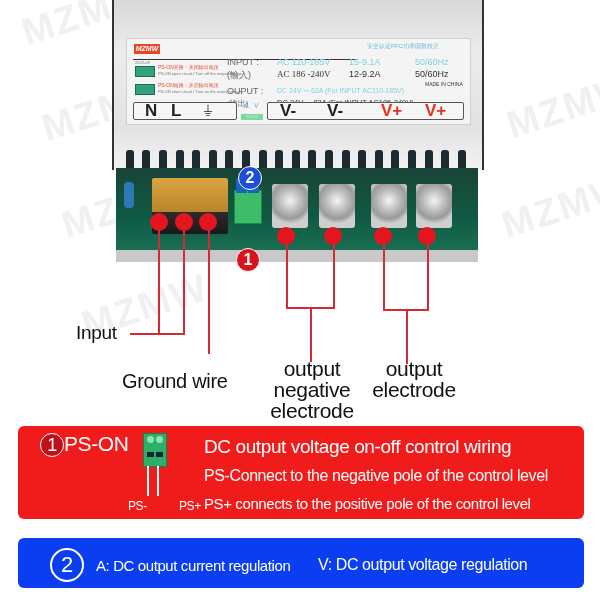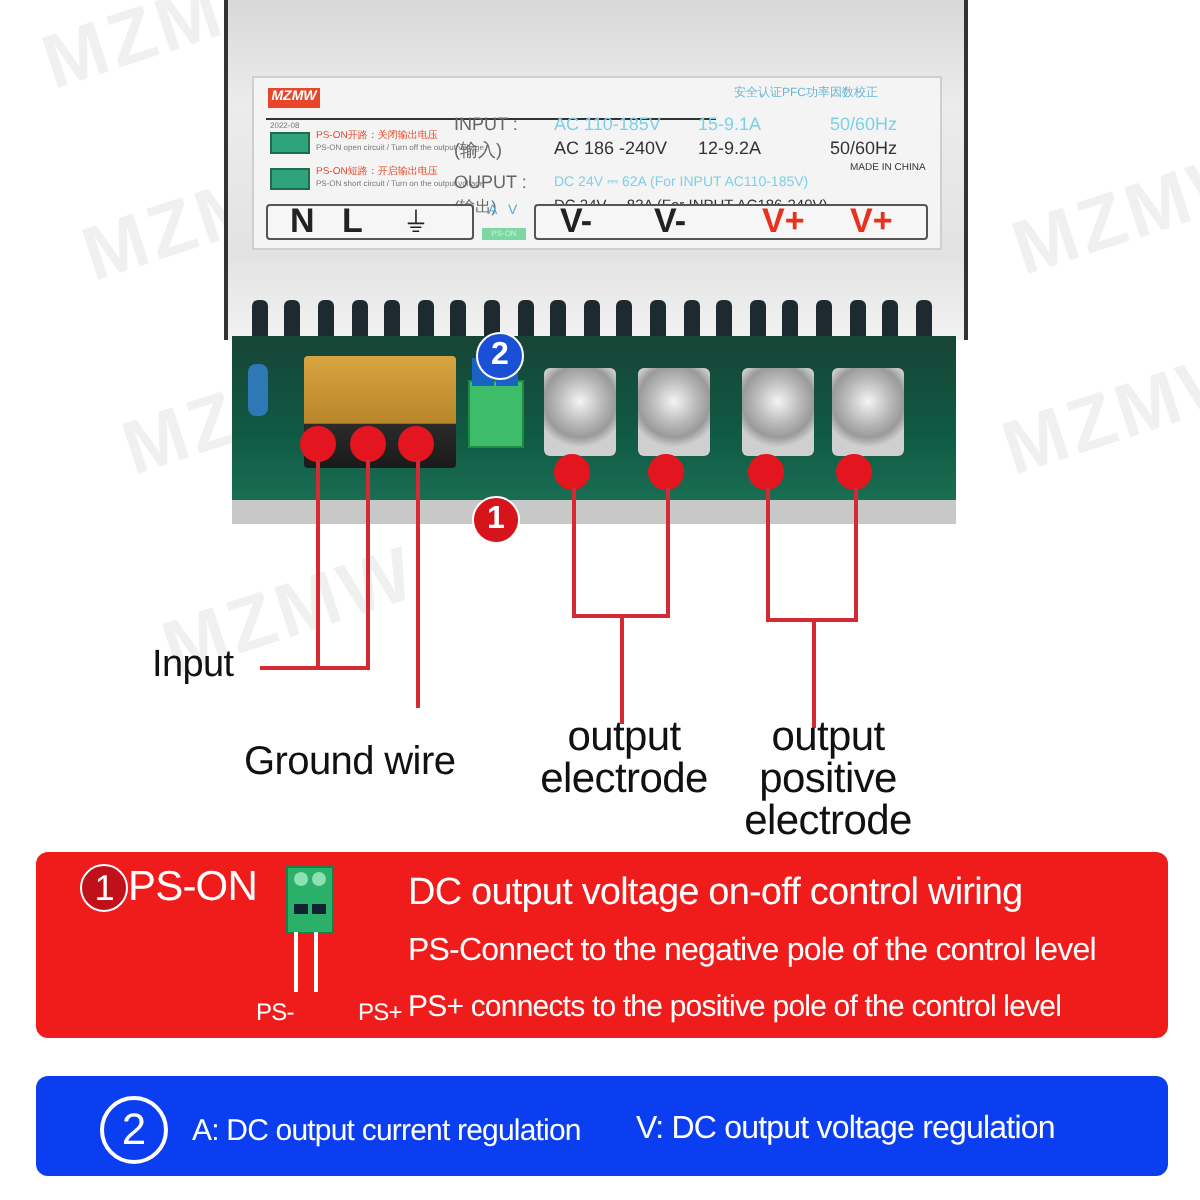--- a/index.html
+++ b/index.html
@@ -135,21 +135,21 @@
       <div class="small-grey" style="left:31px;top:32px;">PS-ON open circuit / Turn off the output voltage</div>
       <div class="tiny-conn" style="left:8px;top:45px;"></div>
       <div class="small-red" style="left:31px;top:43px;">PS-ON短路：开启输出电压</div>
       <div class="small-grey" style="left:31px;top:50px;">PS-ON short circuit / Turn on the output voltage</div>
 
       <div class="spec" style="left:100px;top:18px;color:#666;">INPUT :</div>
       <div class="spec blue" style="left:150px;top:18px;">AC 110-185V</div>
       <div class="spec blue" style="left:222px;top:18px;">15-9.1A</div>
       <div class="spec blue" style="left:288px;top:18px;">50/60Hz</div>
       <div class="spec" style="left:100px;top:30px;color:#666;">(输入)</div>
-      <div class="spec" style="left:150px;top:30px;">AC 186 -240V</div>
+      <div class="spec" style="left:150px;top:30px;font-family:Liberation Serif, serif;">AC 186 -240V</div>
       <div class="spec" style="left:222px;top:30px;">12-9.2A</div>
       <div class="spec" style="left:288px;top:30px;">50/60Hz</div>
       <div class="spec small" style="left:298px;top:42px;">MADE IN CHINA</div>
       <div class="spec" style="left:100px;top:47px;color:#666;">OUPUT :</div>
       <div class="spec blue" style="left:150px;top:48px;font-size:7px;">DC 24V ⎓ 62A (For INPUT AC110-185V)</div>
       <div class="spec" style="left:100px;top:59px;color:#666;font-size:8px;">(输出)</div>
       <div class="spec" style="left:150px;top:59px;font-size:7.5px;">DC 24V ⎓ 83A (For INPUT AC186-240V)</div>
 
       <div class="term-box" style="left:6px;width:104px;"></div>
       <div class="term-label" style="left:18px;color:#222;">N</div>
@@ -229,25 +229,25 @@
 <div class="line" style="left:310px;top:307px;width:2px;height:55px;"></div>
 <div class="line" style="left:383px;top:244px;width:2px;height:66px;"></div>
 <div class="line" style="left:427px;top:244px;width:2px;height:66px;"></div>
 <div class="line" style="left:383px;top:309px;width:46px;height:2px;"></div>
 <div class="line" style="left:406px;top:309px;width:2px;height:55px;"></div>
 
 <div class="caption" style="left:76px;top:322px;">Input</div>
 <div class="caption" style="left:122px;top:370px;font-size:20px;">Ground wire</div>
 <div class="caption center" style="left:262px;top:358px;width:100px;">
   <div>output</div>
+  <div>negative</div>
   <div>electrode</div>
 </div>
 <div class="caption center" style="left:364px;top:358px;width:100px;">
   <div>output</div>
-  <div>positive</div>
   <div>electrode</div>
 </div>
 
 <div class="banner-red"></div>
 <div class="bn-text" style="left:40px;top:432px;font-size:21px;">
   <span class="circled" style="width:22px;height:22px;line-height:22px;font-size:18px;background:#c0101a;">1</span><span>PS-ON</span>
 </div>
 <div class="ps-conn">
   <div class="tip" style="left:3px;"></div>
   <div class="tip" style="left:12px;"></div>

